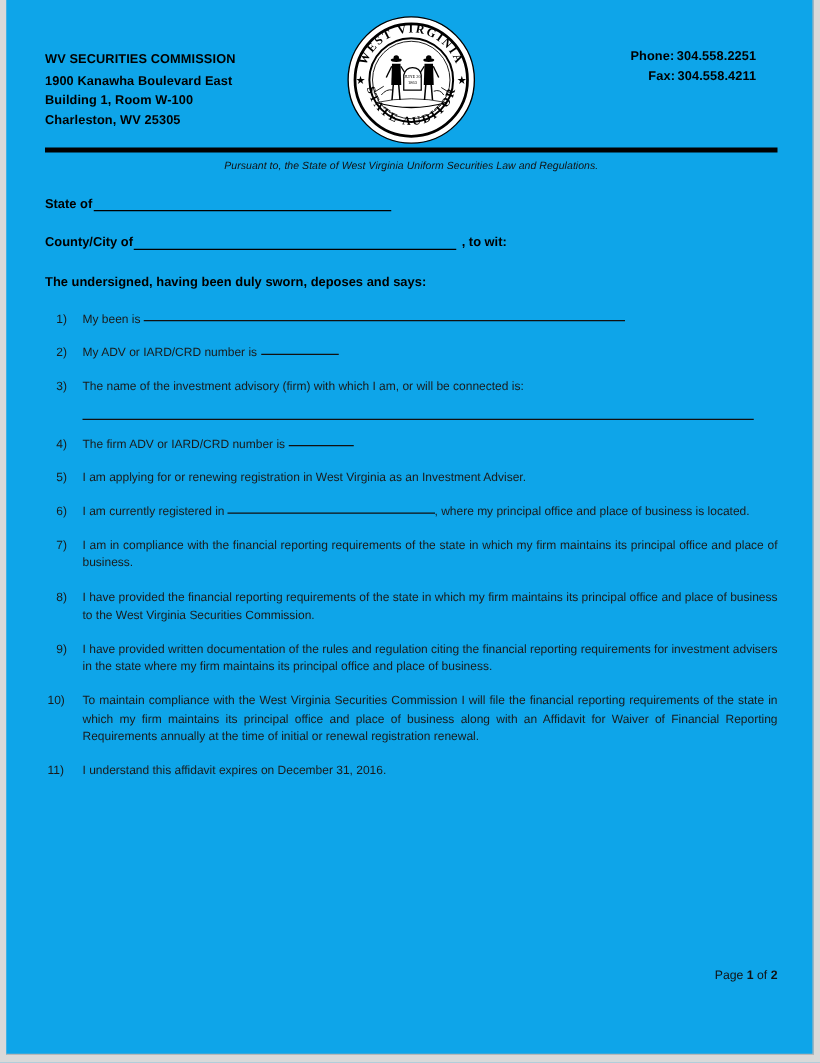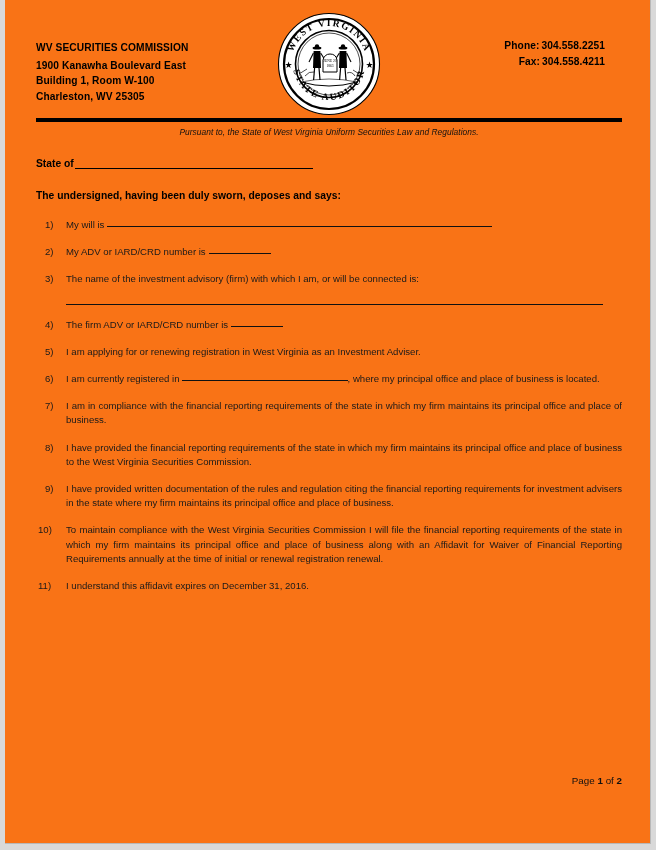--- a/index.html
+++ b/index.html
@@ -15,21 +15,21 @@
     height: 850px;
     background: #d9d9d9;
     overflow: hidden;
   }
   #page {
     position: absolute;
     left: 5px;
     top: 0;
     width: 646px;
     height: 844px;
-    background: #f97316;
+    background: #0ea5e9;
     border-right: 1px solid #b8b8b8;
     border-bottom: 1px solid #b8b8b8;
     overflow: hidden;
   }
   .content {
     position: absolute;
     left: 31px;
     top: 0;
     width: 586px;
   }
@@ -261,28 +261,33 @@
       </div>
 
       <div class="rule-thick"></div>
       <div class="subtitle">Pursuant to, the State of West Virginia Uniform Securities Law and Regulations.</div>
 
       <div class="field-row state">
         <span>State of</span>
         <span class="blank-line blank-state"></span>
       </div>
 
+      <div class="field-row county">
+        <span>County/City of</span>
+        <span class="blank-line blank-county"></span>
+        <span class="towit">, to wit:</span>
+      </div>
 
       <div class="intro">The undersigned, having been duly sworn, deposes and says:</div>
 
       <div class="items">
 
         <div class="item">
           <span class="num">1)</span>
-          <span class="body"><span>My will is</span><span class="uline u-name"></span></span>
+          <span class="body"><span>My been is</span><span class="uline u-name"></span></span>
         </div>
 
         <div class="item">
           <span class="num">2)</span>
           <span class="body"><span>My ADV or IARD/CRD number is</span><span class="uline u-adv"></span></span>
         </div>
 
         <div class="item" style="margin-bottom:0">
           <span class="num">3)</span>
           <span class="body">The name of the investment advisory (firm) with which I am, or will be connected is:</span>

